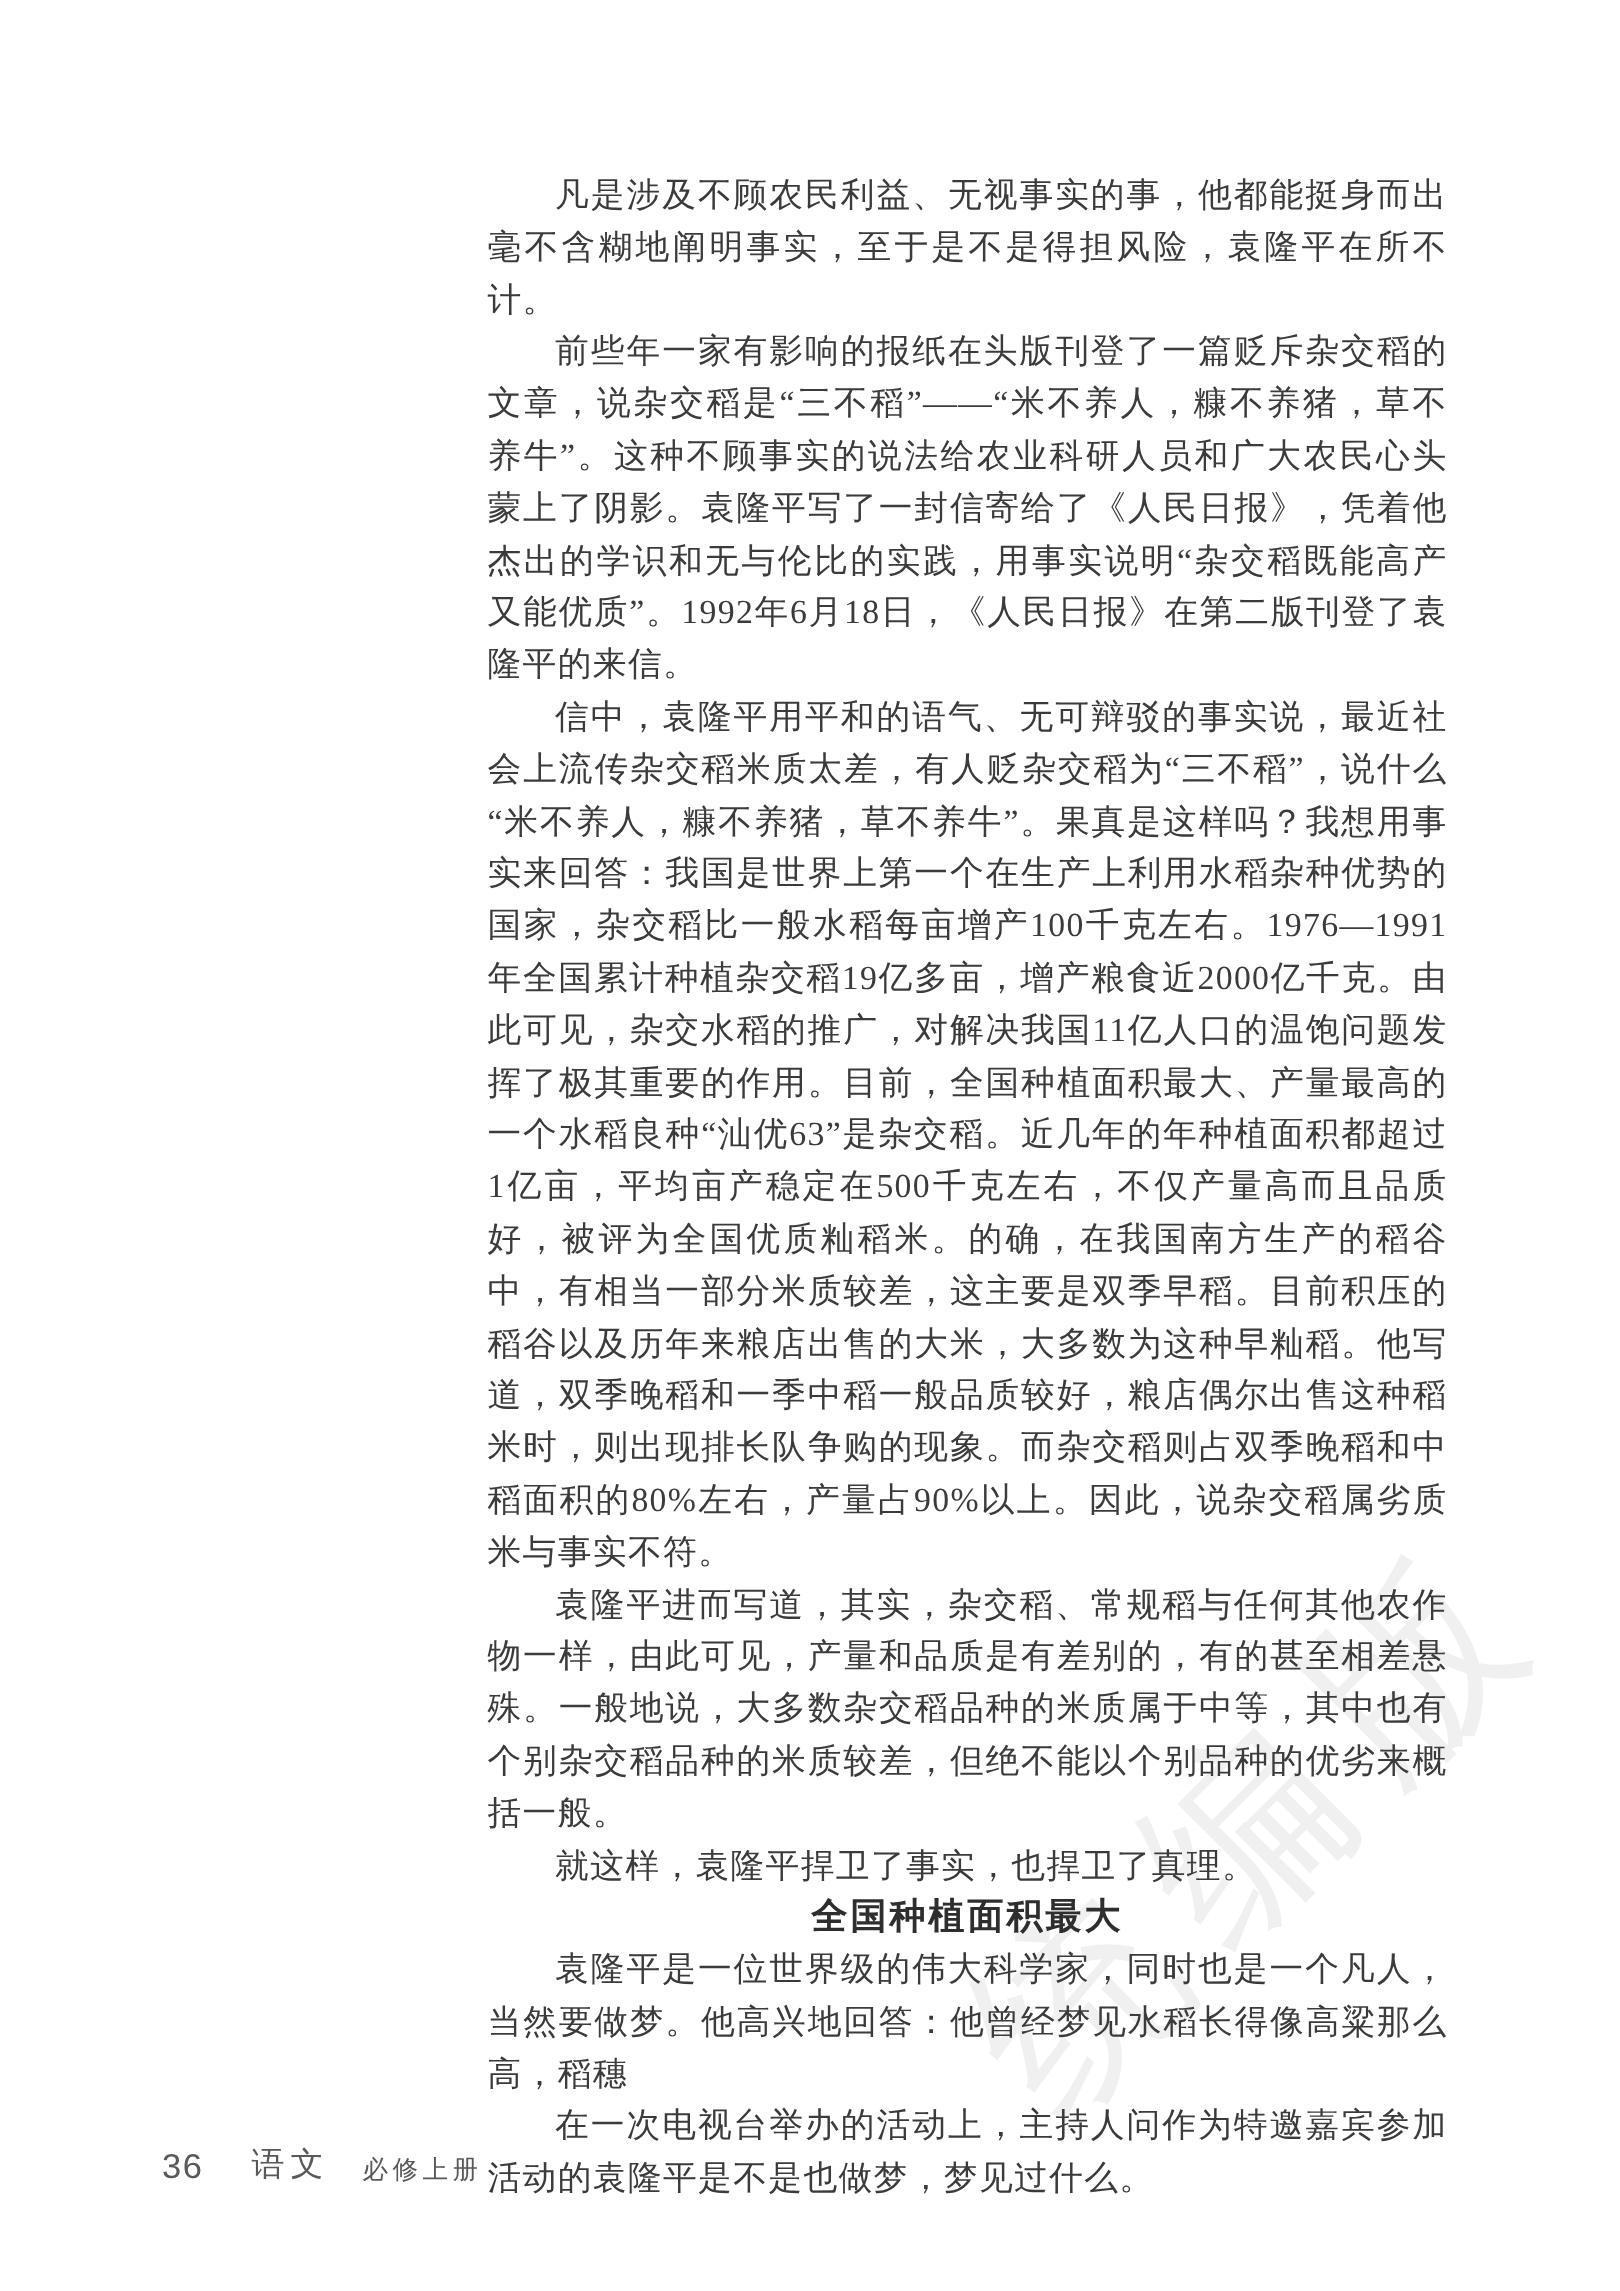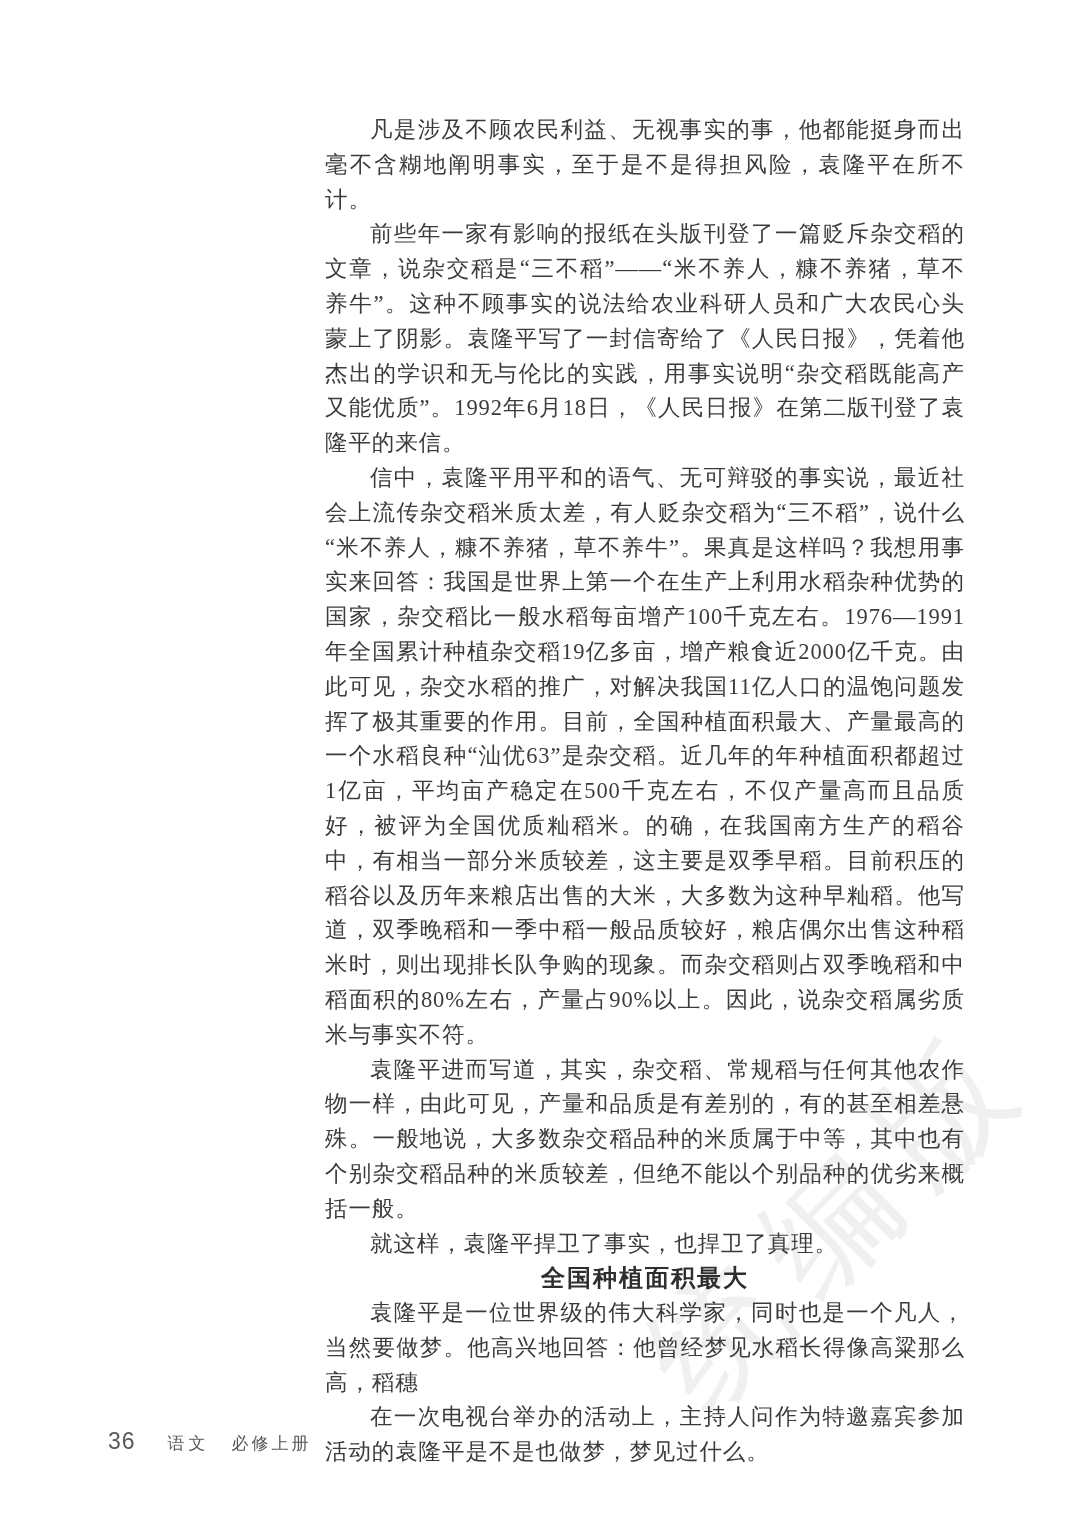--- a/index.html
+++ b/index.html
@@ -66,21 +66,21 @@
     align-items: flex-end;
     color: #595959;
     font-family: "Liberation Sans", "DejaVu Sans", sans-serif;
   }
   .footer .page-num {
     font-size: 23px;
     letter-spacing: 1px;
   }
   .footer .subject {
     margin-left: 32px;
-    font-size: 17px;
+    font-size: 22px;
     letter-spacing: 4px;
   }
   .footer .volume {
     margin-left: 22px;
     font-size: 17px;
     letter-spacing: 3px;
   }
 </style>
 </head>
 <body>

